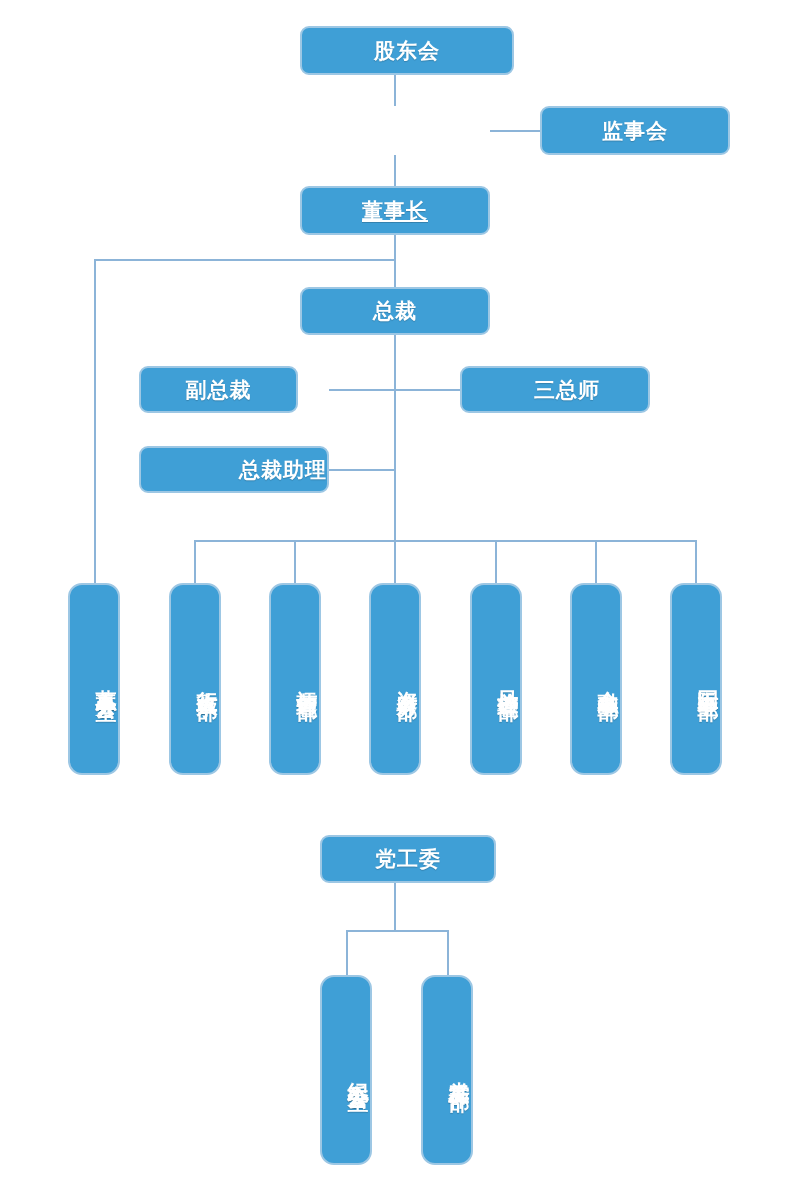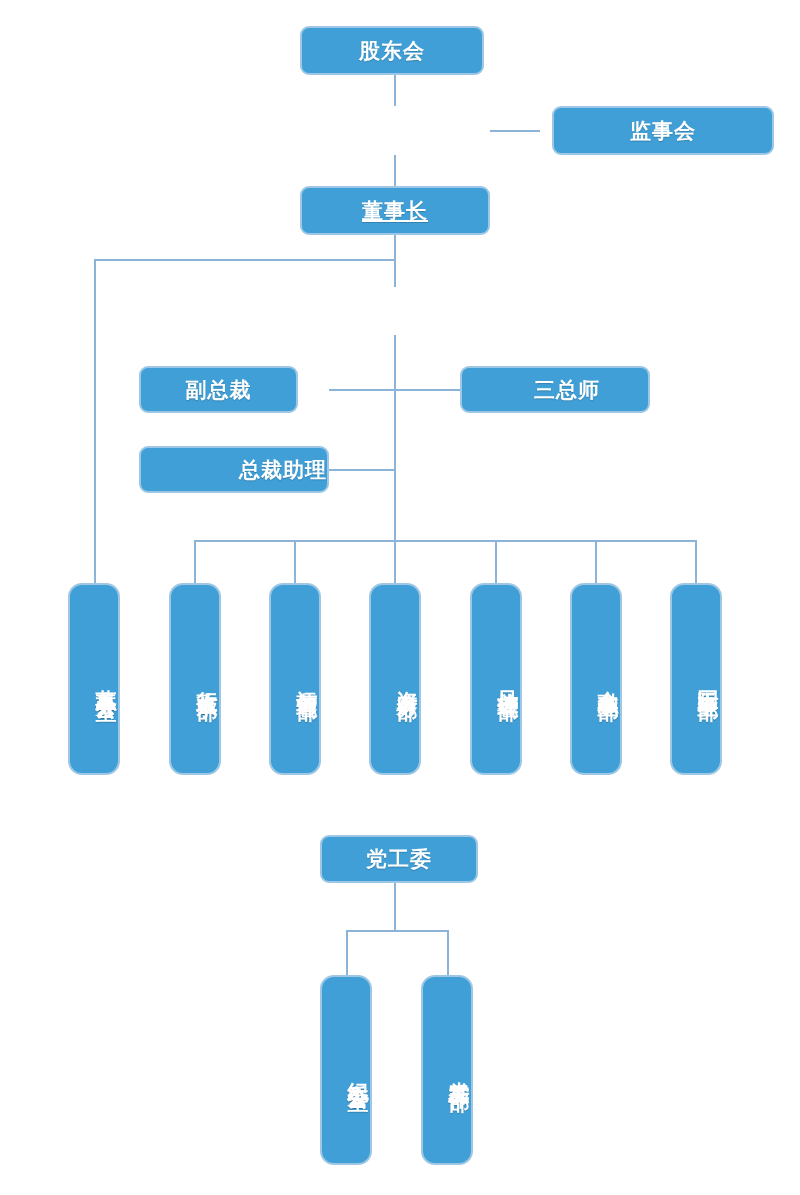--- a/index.html
+++ b/index.html
@@ -96,33 +96,36 @@
   <div class="conn v" style="left:394px;top:540px;height:43px;"></div>
   <div class="conn v" style="left:495px;top:540px;height:43px;"></div>
   <div class="conn v" style="left:595px;top:540px;height:43px;"></div>
   <div class="conn v" style="left:695px;top:540px;height:43px;"></div>
 
   <div class="conn v" style="left:394px;top:883px;height:47px;"></div>
   <div class="conn h" style="left:346px;top:930px;width:102px;"></div>
   <div class="conn v" style="left:346px;top:930px;height:45px;"></div>
   <div class="conn v" style="left:447px;top:930px;height:45px;"></div>
 
-  <div class="node horiz" style="left:300px;top:26px;width:184px;height:49px;">
+  <div class="node horiz" style="left:300px;top:26px;width:214px;height:49px;">
     <span class="label">股东会</span>
   </div>
 
 
-  <div class="node horiz" style="left:540px;top:106px;width:222px;height:49px;margin-left:12px;">
+  <div class="node horiz" style="left:540px;top:106px;width:190px;height:49px;">
     <span class="label">监事会</span>
   </div>
 
   <div class="node horiz" style="left:300px;top:186px;width:190px;height:49px;text-decoration:underline;">
     <span class="label">董事长</span>
   </div>
 
+  <div class="node horiz" style="left:300px;top:287px;width:190px;height:48px;">
+    <span class="label">总裁</span>
+  </div>
 
   <div class="node horiz" style="left:139px;top:366px;width:159px;height:47px;">
     <span class="label">副总裁</span>
   </div>
 
   <div class="node horiz" style="left:460px;top:366px;width:190px;height:47px;padding-left:24px;">
     <span class="label">三总师</span>
   </div>
 
   <div class="node horiz" style="left:139px;top:446px;width:190px;height:47px;justify-content:flex-end;">
@@ -150,21 +153,21 @@
   </div>
 
   <div class="node vert" style="left:570px;top:583px;width:52px;height:192px;">
     <span class="label">金融事业部</span>
   </div>
 
   <div class="node vert" style="left:670px;top:583px;width:52px;height:192px;">
     <span class="label">国际事业部</span>
   </div>
 
-  <div class="node horiz" style="left:320px;top:835px;width:158px;height:48px;">
+  <div class="node horiz" style="left:320px;top:835px;width:176px;height:48px;">
     <span class="label">党工委</span>
   </div>
 
   <div class="node vert" style="left:320px;top:975px;width:52px;height:190px;">
     <span class="label">纪委办公室</span>
   </div>
 
   <div class="node vert" style="left:421px;top:975px;width:52px;height:190px;">
     <span class="label">党群工作部</span>
   </div>

